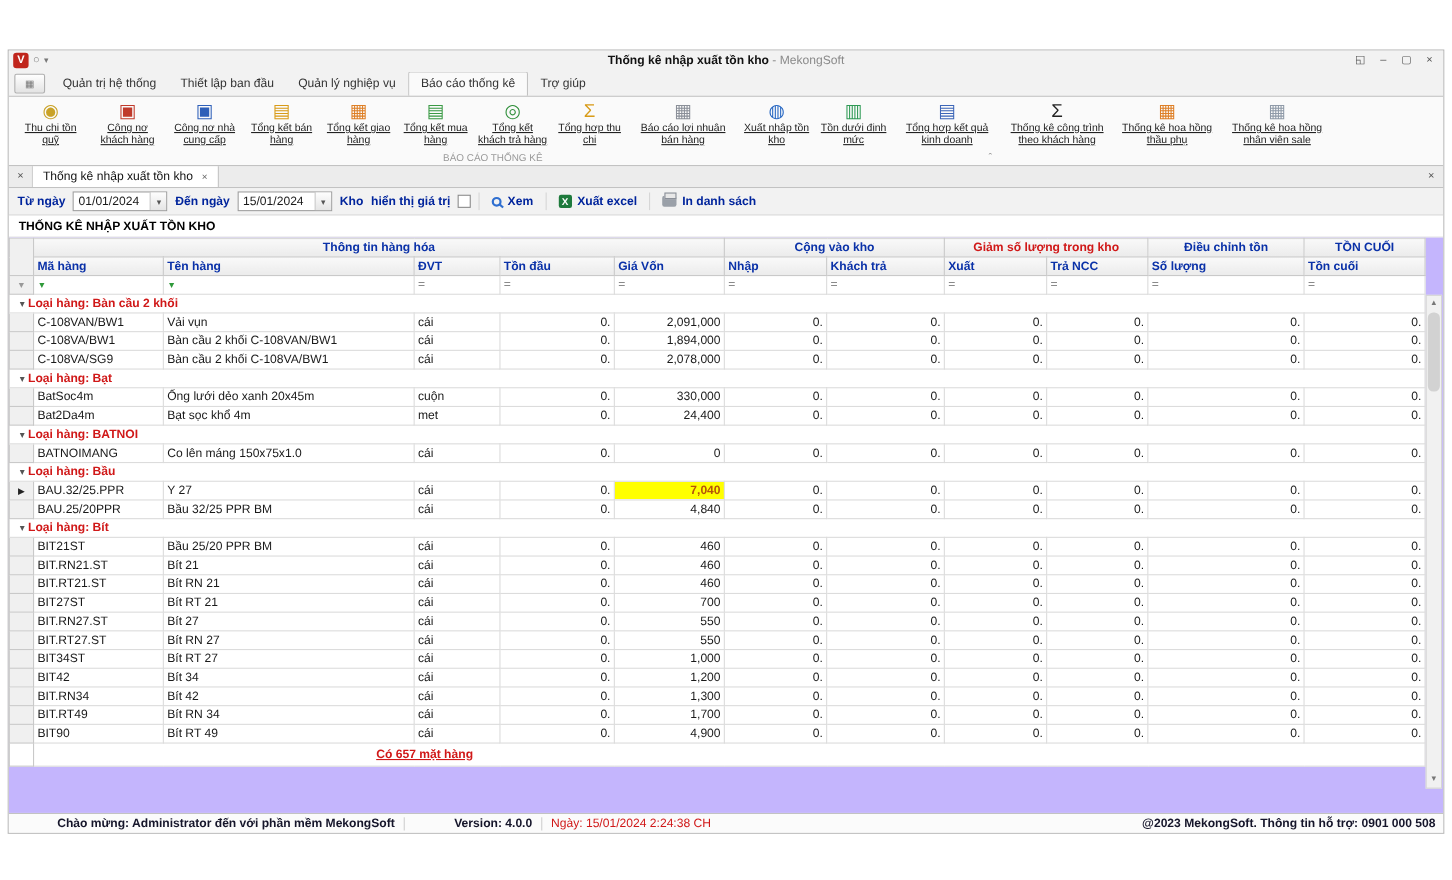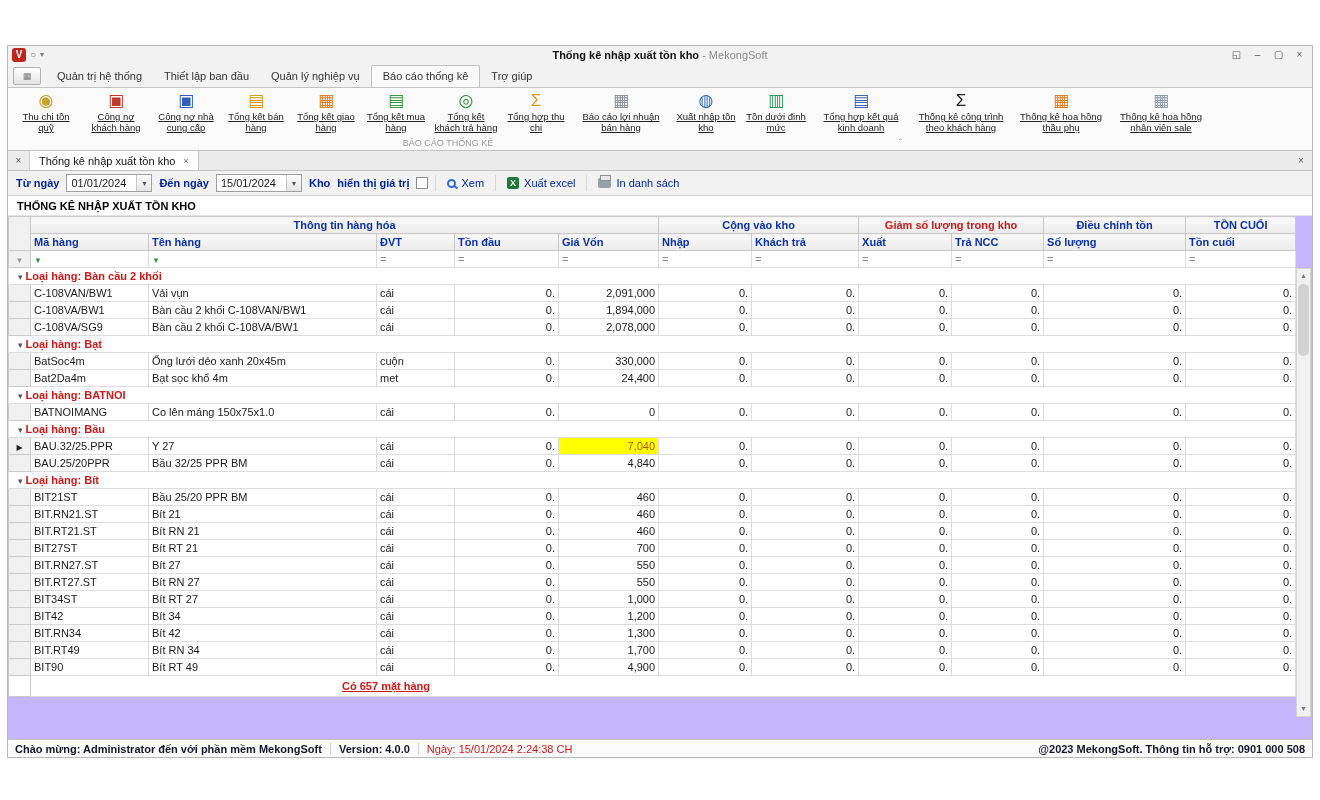--- a/index.html
+++ b/index.html
@@ -56,21 +56,21 @@
   .filterbar{ height:25px; flex:0 0 25px; background:#f2f2f2; border-bottom:1px solid #d4d4d4; display:flex; align-items:center; padding:0 8px; gap:7px; }
   .flabel{ color:#00249c; font-weight:bold; }
   .combo{ height:18px; background:#fff; border:1px solid #9f9f9f; display:flex; align-items:stretch; }
   .combo .val{ flex:1; padding:1px 4px; line-height:14px; }
   .combo .arrow{ width:15px; border-left:1px solid #c7c7c7; background:linear-gradient(#fdfdfd,#e5e5e5); display:flex; align-items:center; justify-content:center; }
   .combo .arrow::after{ content:"▾"; font-size:8px; color:#555; }
   .date-combo{ width:86px; }
   .kho-combo{ width:248px; }
   .checkbox{ width:12px; height:12px; border:1px solid #8a8a8a; background:#fff; }
   .sep{ width:1px; height:16px; background:#d6d6d6; }
-  .toolbtn{ display:flex; align-items:center; gap:5px; color:#00249c; font-weight:normal; padding:0 4px; }
+  .toolbtn{ display:flex; align-items:center; gap:5px; color:#00249c; font-weight:bold; padding:0 4px; }
   .search-ic{ width:9px; height:9px; border:2px solid #2f6fd0; border-radius:50%; display:inline-block; position:relative; }
   .search-ic::after{ content:""; position:absolute; width:5px; height:2px; background:#2f6fd0; transform:rotate(40deg); right:-4px; bottom:-2px; }
   .excel-ic{ width:12px; height:12px; background:#1e7a3c; border-radius:2px; display:inline-block; color:#fff; font-size:9px; font-weight:bold; text-align:center; line-height:12px; }
   .excel-ic::after{ content:"X"; }
   .print-ic{ width:13px; height:10px; background:#9aa0a8; border-radius:2px; display:inline-block; position:relative; }
   .print-ic::before{ content:""; position:absolute; left:2px; top:-3px; width:9px; height:4px; background:#e8e8e8; border:1px solid #8a8f98; }
 
   
   .content{ flex:1; background:#f5f5f5; display:flex; flex-direction:column; overflow:hidden; }
   .report-title{ height:20px; flex:0 0 20px; background:#fff; border-bottom:1px solid #e3e3e3; font-weight:bold; color:#000; padding:4px 9px 0; }
@@ -85,33 +85,33 @@
   .band.red{ color:#d01818; }
   .colhead{ background:linear-gradient(#f9f9f9,#ebebeb); color:#0a31a8; font-weight:bold; border-color:#c9c9c9 !important; }
   .indicator{ background:#f0f0f0; border-color:#c9c9c9 !important; text-align:center; }
   .filter-cell{ background:#fff; }
   .ficon-text{ color:#2f9a3a; font-size:8px; }
   .ficon-num{ color:#8a8a8a; }
   .filt-ind{ color:#999; font-size:8px; }
   .group-row td{ color:#d01818; font-weight:bold; background:#fff; padding-left:9px; }
   .gtri{ color:#555; font-size:9px; font-weight:normal; margin-right:3px; }
   .num{ text-align:right; }
-  .hl{ background:#ffff00; color:#b4530a; font-weight:normal; }
+  .hl{ background:#ffff00; color:#b4530a; font-weight:bold; }
   .selarrow{ color:#222; font-size:8px; }
   .footer-row td{ border-top:1px solid #7d7d7d; color:#d01818; font-weight:bold; height:21px; background:#fff;text-decoration:underline; }
   .footcell{ padding-left:311px !important; }
 
   .vscroll{ position:absolute; left:1288px; top:52px; width:15px; bottom:22px; background:#f1f1f1; border:1px solid #d5d5d5; display:flex; flex-direction:column; }
   .varrow{ height:14px; flex:0 0 14px; text-align:center; font-size:7px; color:#777; line-height:14px; }
   .vtrack{ flex:1; position:relative; }
   .vthumb{ position:absolute; top:1px; left:1px; right:1px; height:72px; background:#d2d2d2; border-radius:5px; }
 
   
   .statusbar{ height:18px; flex:0 0 18px; background:#fbfbfb; border-top:1px solid #c2c2c2; display:flex; align-items:center; padding:0 7px; gap:8px; }
-  .sb-bold{ font-weight:bold; color:#15152a; }
+  .sb-bold{ font-weight:bold; color:#15152a;margin-left:37px; }
   .sb-red{ font-weight:normal; color:#d01818; }
   .sb-right{ margin-left:auto; font-weight:bold; color:#15152a; }
   .sb-sep{ width:1px; height:12px; background:#cfcfcf; }
 </style>
 </head>
 <body>
 
 <div class="window">
 
   <div class="titlebar">

